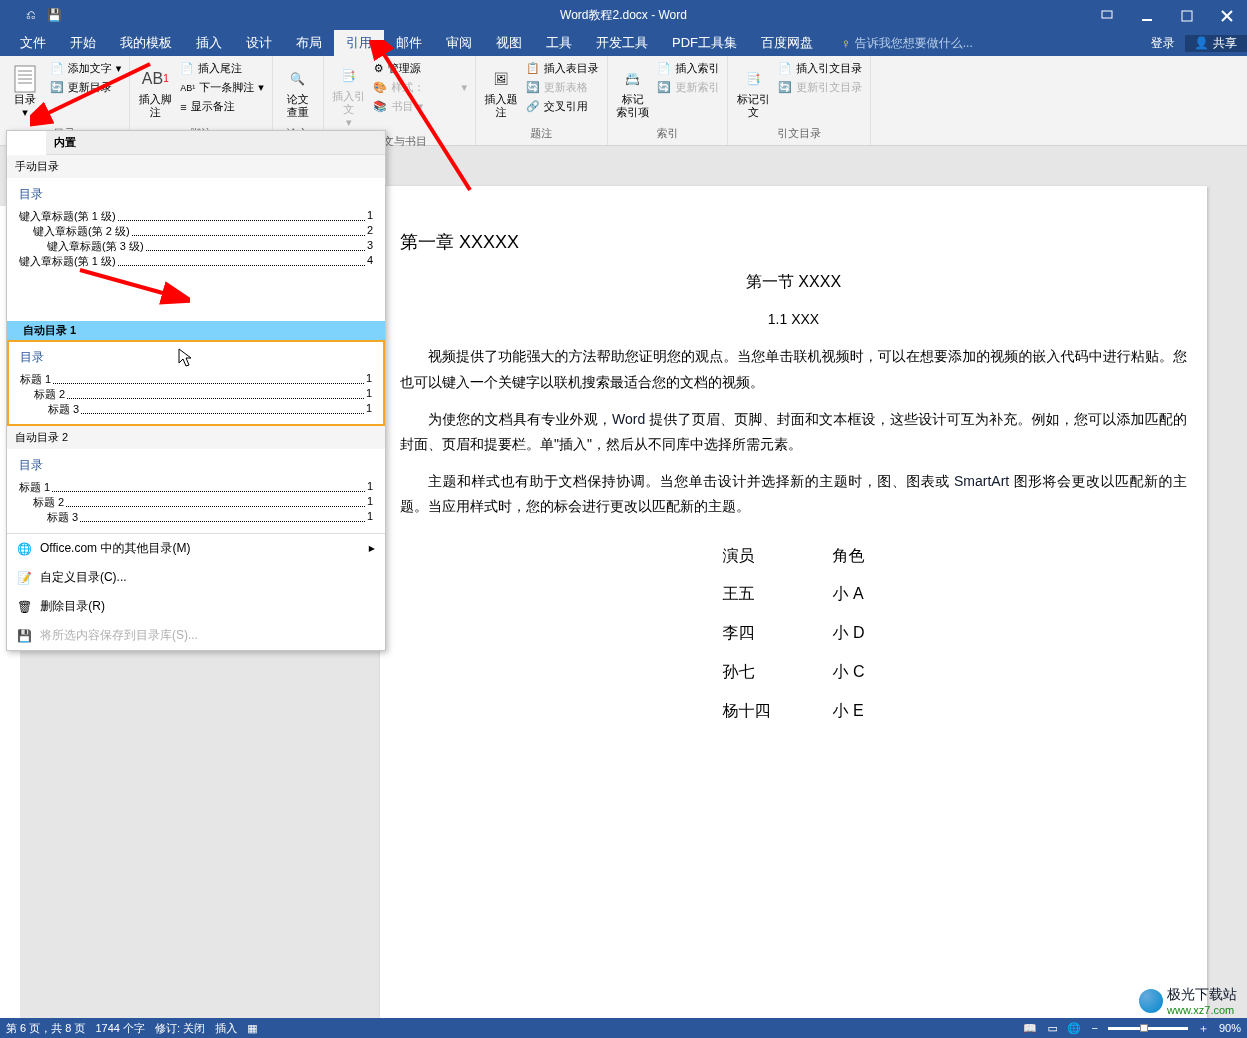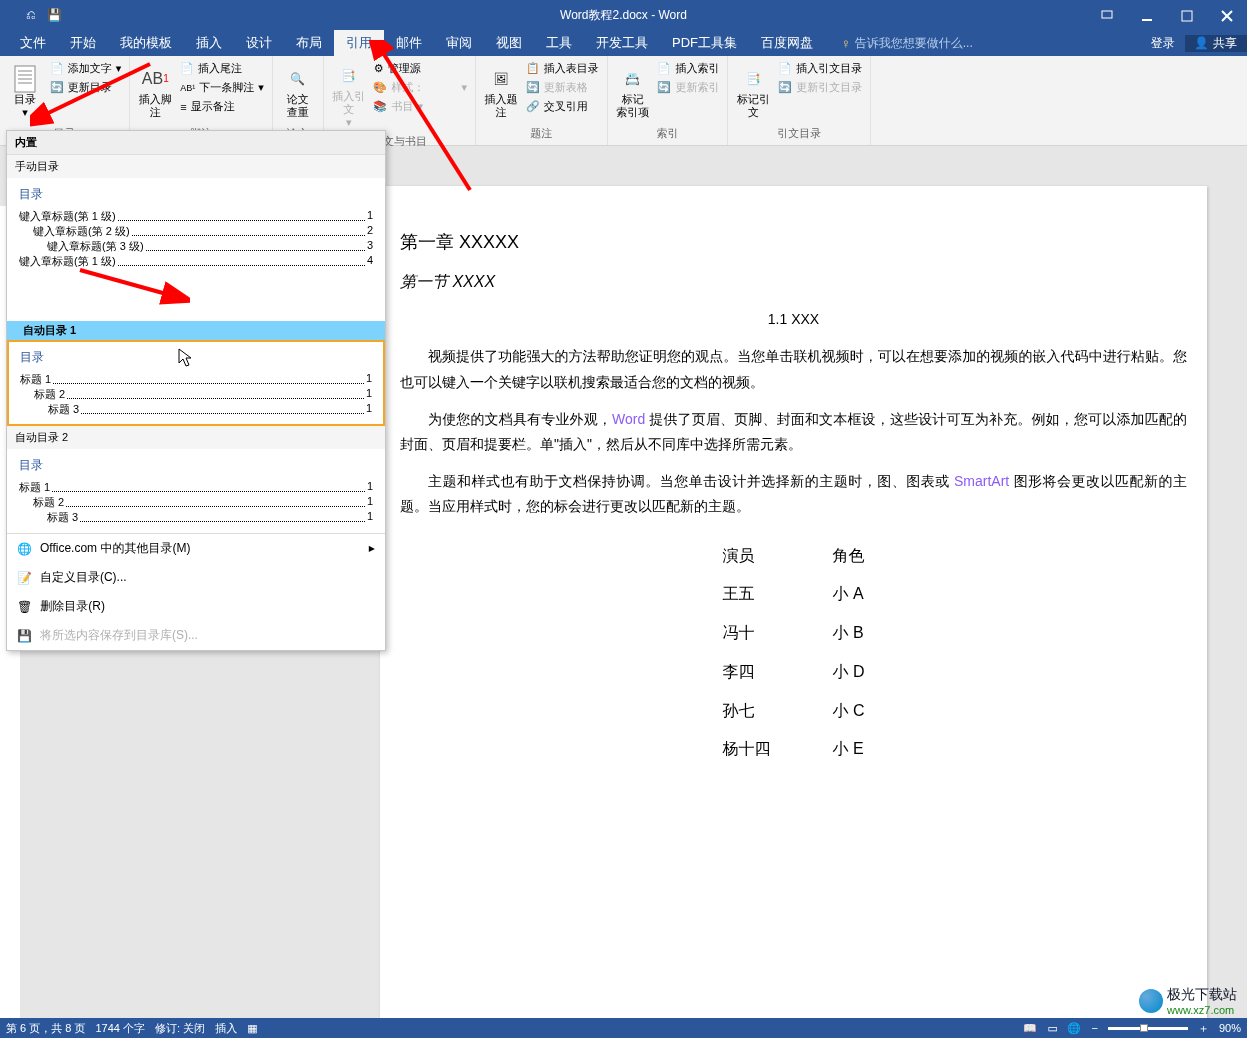--- a/index.html
+++ b/index.html
@@ -26,42 +26,42 @@
 .small-col { display: flex; flex-direction: column; gap: 2px; }
 .disabled { color: #b0b0b0; }
 
 .workspace { position: absolute; top: 146px; left: 0; right: 0; bottom: 20px; background: #e6e6e6; overflow: hidden; }
 .doc-area { position: absolute; top: 40px; left: 380px; right: 40px; bottom: 0; background: #fff; box-shadow: 1px 1px 3px rgba(0,0,0,.2); padding: 20px; }
 .ruler-h { position: absolute; top: 40px; left: 380px; right: 40px; height: 18px; background: #fff; border: 1px solid #ccc; font-size: 8px; display:flex; }
 .ruler-h span { flex: 1; text-align:center; color:#888; border-left:1px solid #ddd; }
 .ruler-v { position: absolute; top: 60px; left: 0; width: 20px; bottom: 0; background: #fff; font-size: 8px; }
 
 .toc-dropdown { position: absolute; top: 130px; left: 6px; width: 380px; background: #fff; border: 1px solid #c6c6c6; box-shadow: 2px 2px 6px rgba(0,0,0,.25); z-index: 100; font-size: 12px; }
-.toc-section-header { background: #eee; padding: 4px 8px; font-weight: bold; border-bottom: 1px solid #ddd; font-size:11px;}
+.toc-section-header { background: #eee; padding: 4px 8px; font-weight: bold; border-bottom: 1px solid #ddd; font-size:11px;margin-left:39px;}
 .toc-section-title { background: #f5f5f5; padding: 4px 8px; font-size: 11px; }
 .toc-preview { padding: 8px 12px; background:#fff; }
 .toc-preview.selected { border: 1px solid #f5a623; box-shadow: inset 0 0 0 1px #f5a623; background:#fff; }
 .toc-auto1-box { background:#7dd3fc; padding:2px 16px; border:none;margin-top:44px;}
 .toc-heading { color: #2b579a; font-size: 12px; margin-bottom: 6px; }
 .toc-line { display: flex; font-size: 11px; }
 .toc-line .txt { }
 .toc-line .dots { flex: 1; border-bottom: 1px dotted #000; margin: 0 2px 3px 2px; }
 .toc-line .pg { }
 .toc-menu-item { padding: 6px 10px; display: flex; align-items: center; gap: 8px; }
 .toc-menu-item.disabled { color: #b0b0b0; }
 .toc-menu-item .arrow { margin-left: auto; font-size: 8px; }
 
 .doc-content { font-size: 14px; line-height: 1.8; text-align: justify; }
 .doc-content .chapter { font-size: 18px; margin: 20px 0 10px 0; }
-.doc-content .section { font-size: 16px; margin: 10px 0; font-style: italic; }
+.doc-content .section { text-align: center; font-size: 16px; margin: 10px 0; }
 .doc-content .sub { text-align: center; font-size: 14px; margin: 10px 0; }
 .doc-content p { text-indent: 2em; margin: 12px 0; }
 .table2 { margin: 16px auto; font-size: 16px; }
 .table2 td { padding: 4px 30px; }
-.red { color: #8b5cf6; }
+.red { color: #0f172a; }
 
 .statusbar { position: absolute; bottom: 0; left: 0; right: 0; height: 20px; background: #2b579a; color: #fff; font-size: 11px; display: flex; align-items: center; padding: 0 6px; gap: 10px; margin-top: 20px; }
 .statusbar .spacer { flex: 1; }
 
 .red-arrow { position: absolute; z-index: 200; pointer-events:none; }
 .watermark { position:absolute; bottom:22px; right:10px; font-size:14px; z-index:300; display:flex; align-items:center; gap:4px; }
 .watermark .logo { width:24px; height:24px; background:radial-gradient(circle at 30% 30%,#6ad,#08c); border-radius:50%; }
 .cursor-img { position:absolute; z-index:250; }
 </style>
 </head>
@@ -294,24 +294,20 @@
       <p><span>主题和样式也有助于文档保持协调。当您单击设计并选择新的主题时，图、图表或 </span><span class="red">SmartArt</span><span> 图形将会更改以匹配新的主题。当应用样式时，您的标会进行更改以匹配新的主题。</span></p>
       <table class="table2">
         <tbody>
             <tr>
               <td>演员</td>
               <td>角色</td>
             </tr>
         <tr>
               <td>王五</td>
               <td>小 A</td>
-            </tr>
-        <tr>
-              <td>冯十</td>
-              <td>小 B</td>
             </tr>
         <tr>
               <td>李四</td>
               <td>小 D</td>
             </tr>
         <tr>
               <td>孙七</td>
               <td>小 C</td>
             </tr>
         <tr>

